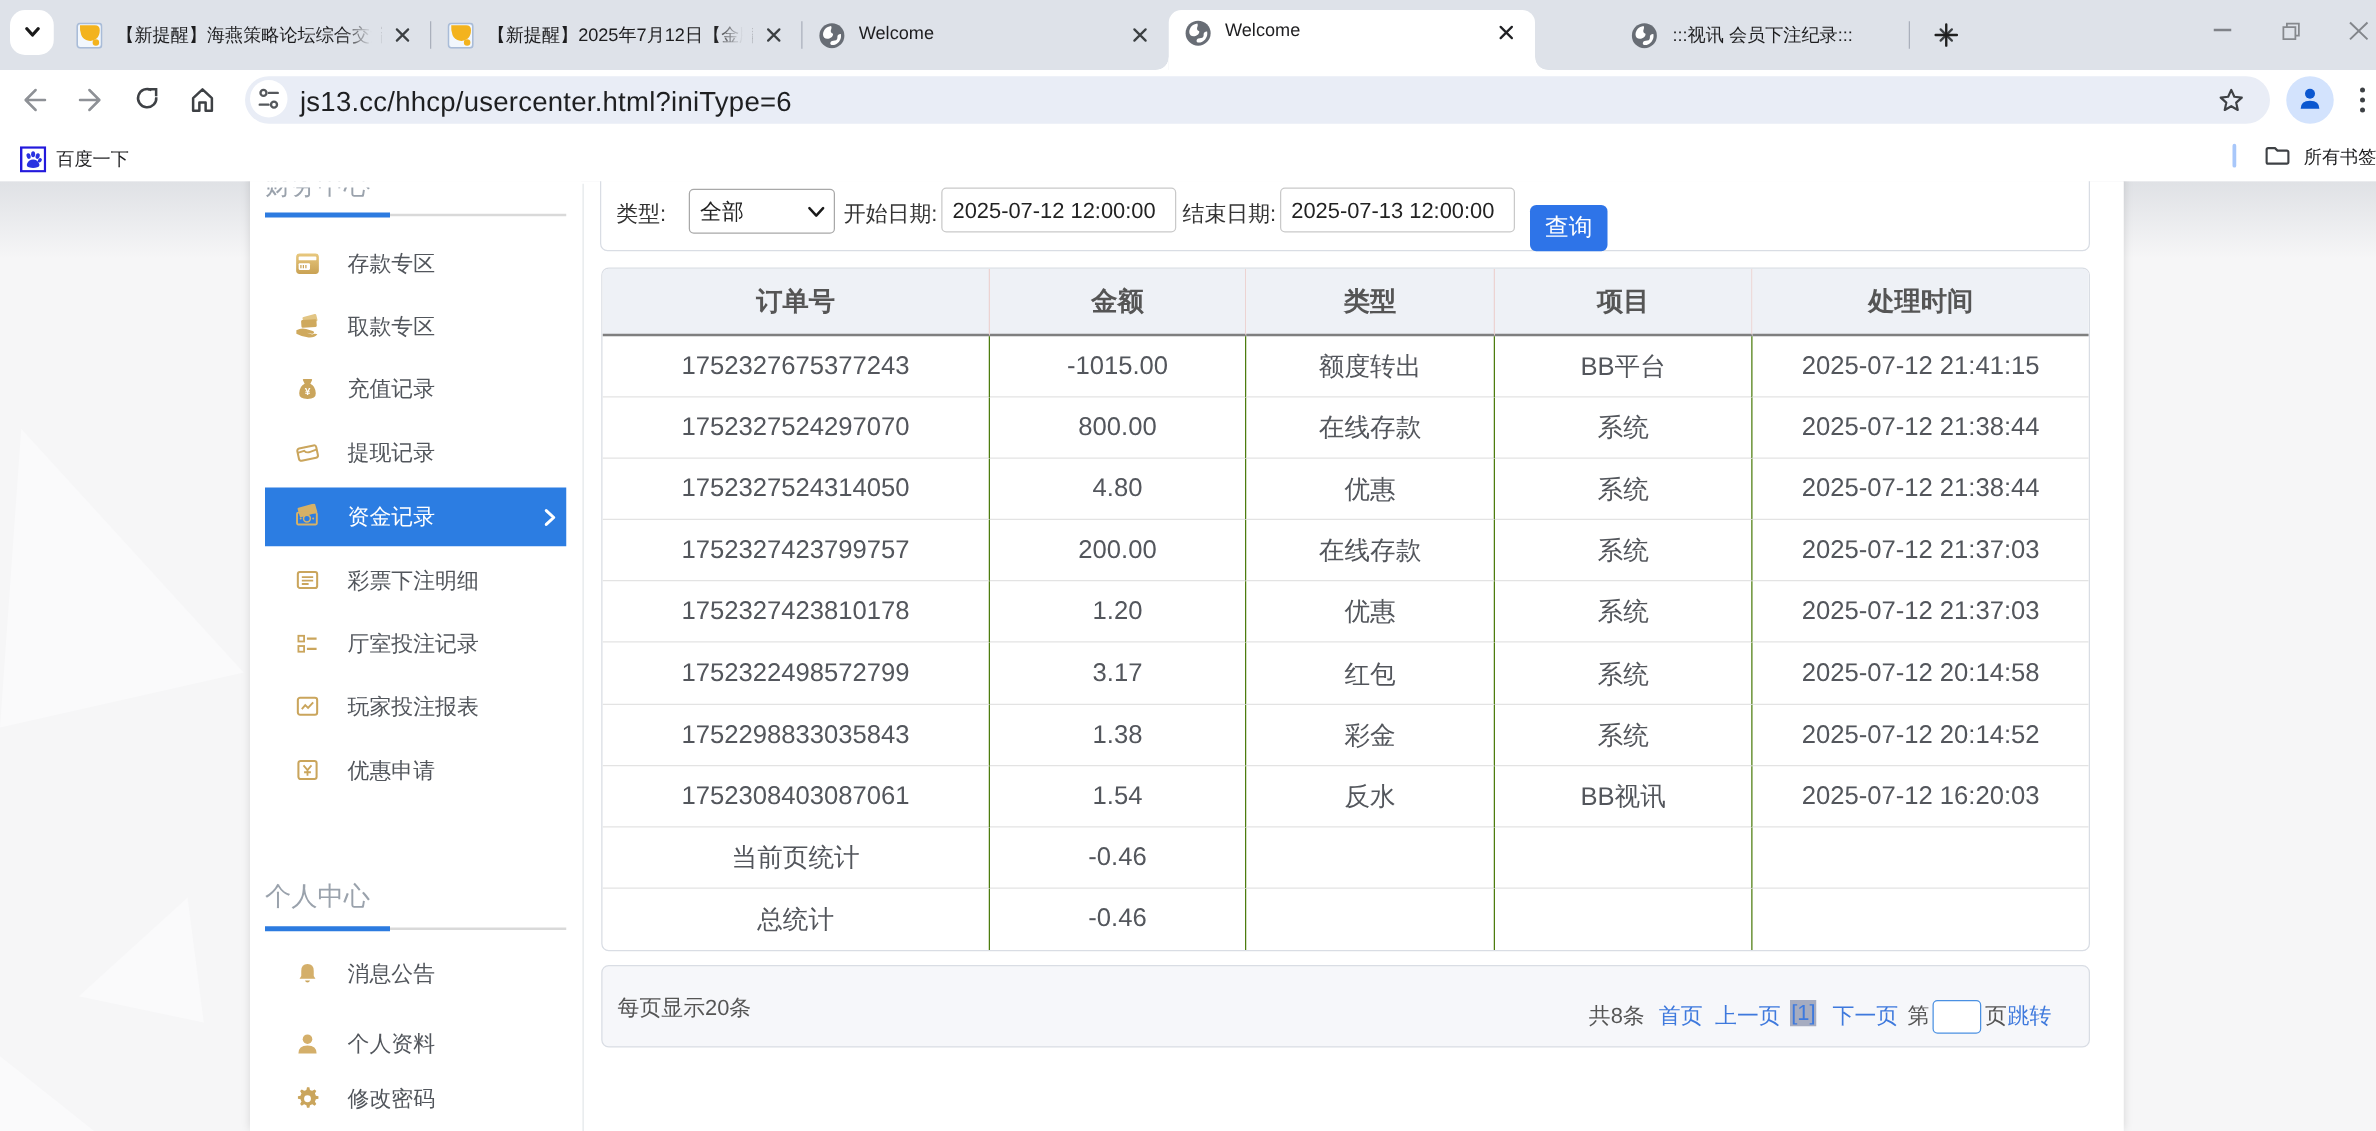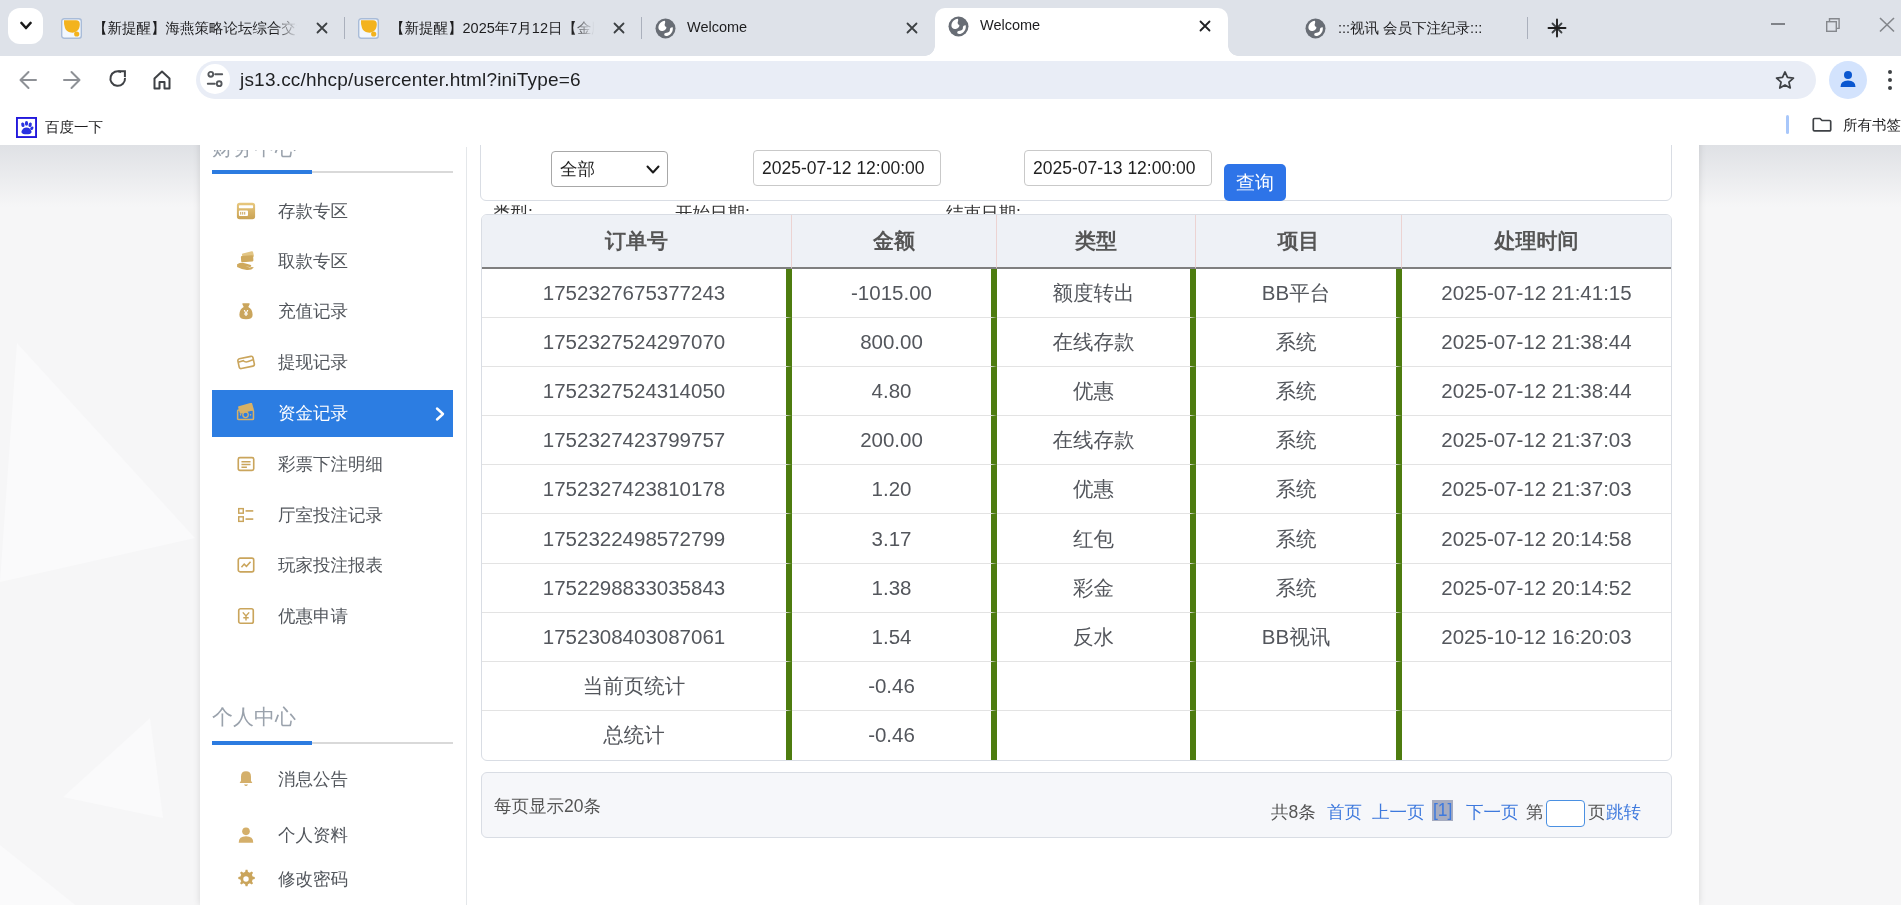--- a/index.html
+++ b/index.html
@@ -19,21 +19,21 @@
       background:radial-gradient(circle at 0 0, rgba(255,255,255,0) 9.5px, #fff 10px); }
   .tab.active::after { content:""; position:absolute; right:-10px; bottom:0; width:10px; height:10px;
       background:radial-gradient(circle at 100% 0, rgba(255,255,255,0) 9.5px, #fff 10px); }
   .tabsep { position:absolute; top:17px; width:1px; height:22px; background:#aab0bc; }
   .winctl { position:absolute; top:0; height:56px; }
 
   
   #toolbar { position:absolute; left:0; top:56px; width:1901px; height:48px; background:#fff; }
   .pill { position:absolute; left:196px; top:5px; width:1620px; height:38px; background:#e9edf6; border-radius:19px; }
   .tunecircle { position:absolute; left:200px; top:8px; width:30px; height:30px; background:#fff; border-radius:50%; }
-  .url { position:absolute; left:240px; top:13px; font-size:19px; color:#1e1f21; letter-spacing:0.2px; }
+  .url { position:absolute; left:240px; top:13px; font-size:22px; color:#1e1f21; letter-spacing:0.2px; }
   .profile { position:absolute; left:1829px; top:5px; width:38px; height:38px; background:#d3e3fd; border-radius:50%; }
 
   
   #bookmarks { position:absolute; left:0; top:104px; width:1901px; height:41px; background:#fff; }
   .bicon { position:absolute; left:16px; top:13px; width:21px; height:21px; }
   .btext { position:absolute; left:45px; top:14px; font-size:14.5px; color:#1d1d1f; }
   .bmbar { position:absolute; left:1786px; top:11px; width:3px; height:19px; background:#a8c7fa; border-radius:2px; }
   .bmfolder { position:absolute; left:1812px; top:10px; width:20px; height:20px; }
   .bmtext { position:absolute; left:1843px; top:12px; font-size:14.5px; color:#1d1d1f; white-space:nowrap; }
 
@@ -48,31 +48,31 @@
   .secline { position:absolute; left:12px; width:241px; height:2px; background:#d9d9d9; }
   .secline i { position:absolute; left:0; top:-1px; width:100px; height:4px; background:#2c7be0; display:block; }
   .mitem { position:absolute; left:12px; width:241px; height:48px; }
   .mic { position:absolute; left:24px; top:14px; width:20px; height:20px; }
   .mtx { position:absolute; left:66px; top:12px; font-size:17.5px; color:#52565c; }
   .mitem.act { background:#2c7de2; }
   .mitem.act .mtx { color:#fff; }
 
   
   .fbox { position:absolute; left:280px; top:-40px; width:1192px; height:106px; background:#fff; border:1px solid #d9dde4; border-radius:6px; }
-  .flabel { position:absolute; font-size:17.5px; color:#333;margin-top:42px; }
+  .flabel { position:absolute; font-size:17.5px; color:#333; }
   .finput { position:absolute; height:36px; background:#fff; border:1px solid #c9c9c9; border-radius:4px; font-size:17.5px; color:#222; line-height:34px; padding-left:8px; white-space:nowrap; }
   .fbtn { position:absolute; left:1024px; top:16px; width:62px; height:37px; background:#2e74e8; border-radius:5px; color:#fff; font-size:19px; text-align:center; line-height:37px;margin-top:13px; }
 
   
   .gwrap { position:absolute; left:281px; top:79px; width:1191px; height:547px; border:1px solid #d9dde4; border-radius:6px; background:#fff; overflow:hidden; }
   .grid { width:1189px; border-collapse:separate; border-spacing:0; table-layout:fixed; font-size:20.5px; color:#53565c; text-align:center; }
   .grid th { background:#eef1f6; font-weight:bold; color:#555; height:54px; font-size:21px;
              border-bottom:2px solid #7f7f7f; border-right:1px solid #ecd3d2; }
   .grid th:last-child { border-right:none; }
-  .grid td { height:49.1px; border-bottom:1px solid #e3e3e3; border-right:6px solid #4d7c0f; font-weight:normal; }
+  .grid td { height:49.1px; border-bottom:1px solid #e3e3e3; border-right:1px solid #4d7c0f; font-weight:normal; }
   .grid td:last-child { border-right:none; }
   .grid tr:last-child td { border-bottom:none; }
 
   
   .footerbar { position:absolute; left:281px; top:637px; width:1191px; height:66px; background:#f6f7fa; border:1px solid #d9dde4; border-radius:6px; }
   .blue { color:#3e79dd; }
 </style>
 </head>
 <body>
 
@@ -427,21 +427,21 @@
               <td>1.38</td>
               <td>彩金</td>
               <td>系统</td>
               <td>2025-07-12 20:14:52</td>
             </tr>
         <tr>
               <td>1752308403087061</td>
               <td>1.54</td>
               <td>反水</td>
               <td>BB视讯</td>
-              <td>2025-10-12 16:20:03</td>
+              <td>2025-07-12 16:20:03</td>
             </tr>
         <tr>
               <td>当前页统计</td>
               <td>-0.46</td>
               <td></td>
               <td></td>
               <td></td>
             </tr>
         <tr>
               <td>总统计</td>

